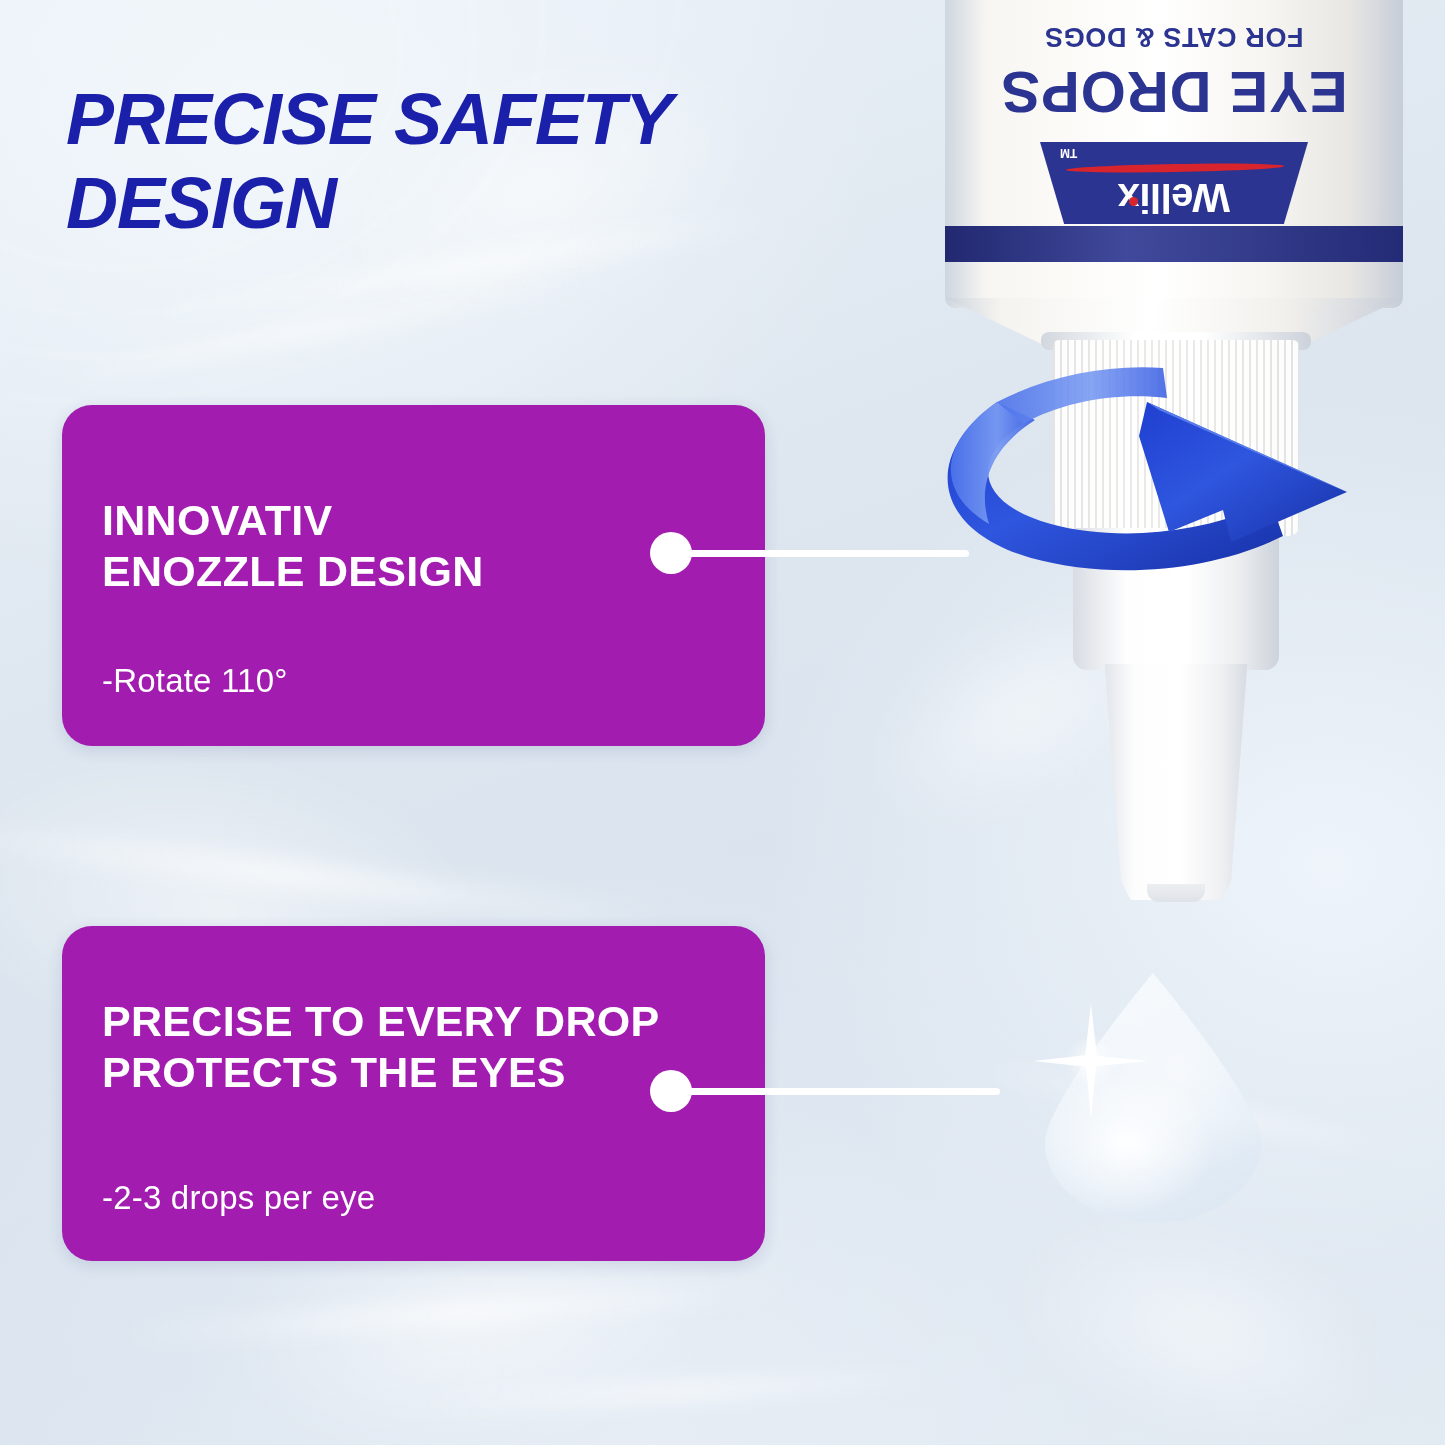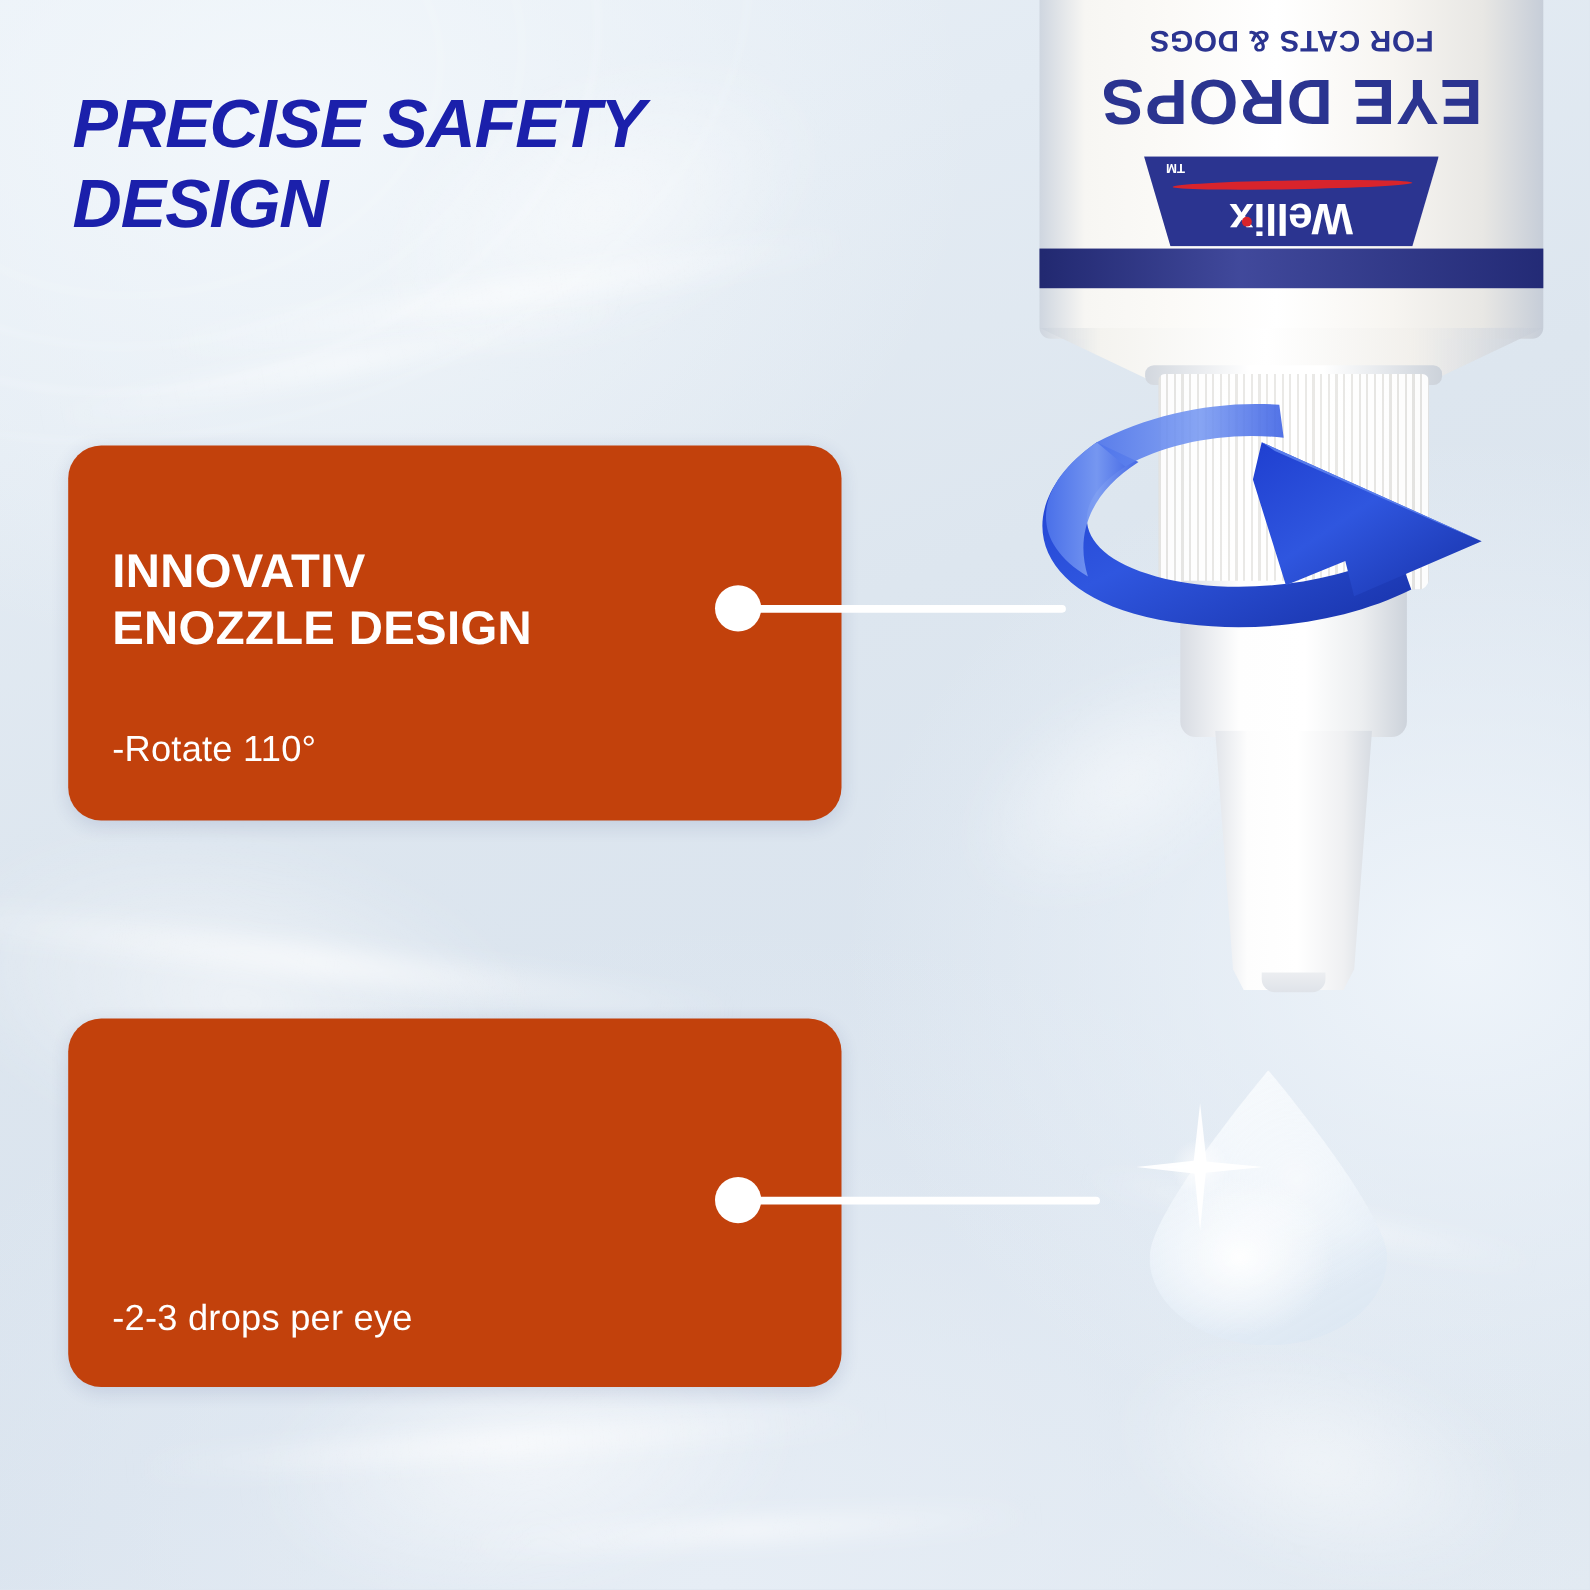--- a/index.html
+++ b/index.html
@@ -54,31 +54,31 @@
   #bg .k2 { width:540px; height:20px; left:40px;   top:320px;  transform:rotate(-11deg); }
   #bg .k3 { width:760px; height:30px; left:-90px;  top:860px;  transform:rotate(7deg); }
   #bg .k4 { width:680px; height:24px; left:120px;  top:1300px; transform:rotate(-4deg); }
   #bg .k5 { width:420px; height:18px; left:980px;  top:1100px; transform:rotate(11deg); }
   #bg .k6 { width:520px; height:22px; left:420px;  top:1380px; transform:rotate(-3deg); }
 
   
   #headline {
     position:absolute; left:66px; top:78px; width:880px;
     font-style:italic; font-weight:bold;
-    font-size:62px; line-height:1.16;
+    font-size:72px; line-height:1.16;
     letter-spacing:-1px;
     color:#1b20ab;
     text-transform:uppercase;
     white-space:pre-line;
   }
 
   
   .callout {
     position:absolute;
-    background:#c2410c;
+    background:#a21caf;
     border-radius:30px;
     box-shadow:0 4px 16px rgba(40,60,120,0.14);
   }
   #callout-1 { left:62px; top:405px;  width:703px; height:341px; }
   #callout-2 { left:62px; top:926px;  width:703px; height:335px; }
 
   .callout .title {
     position:absolute; left:40px;
     color:#ffffff; font-weight:bold;
     font-size:43px; line-height:1.18;
@@ -277,20 +277,22 @@
   <div class="title">INNOVATIV
 ENOZZLE DESIGN</div>
   <div class="sub">-Rotate 110°</div>
 </div>
 <div class="connector" id="connector-1">
   <div class="dot"></div>
   <div class="line"></div>
 </div>
 
 <div class="callout" id="callout-2">
+  <div class="title">PRECISE TO EVERY DROP
+PROTECTS THE EYES</div>
   <div class="sub">-2-3 drops per eye</div>
 </div>
 <div class="connector" id="connector-2">
   <div class="dot"></div>
   <div class="line"></div>
 </div>
 
 <div id="product">
 
   <div class="bottle-body"></div>

